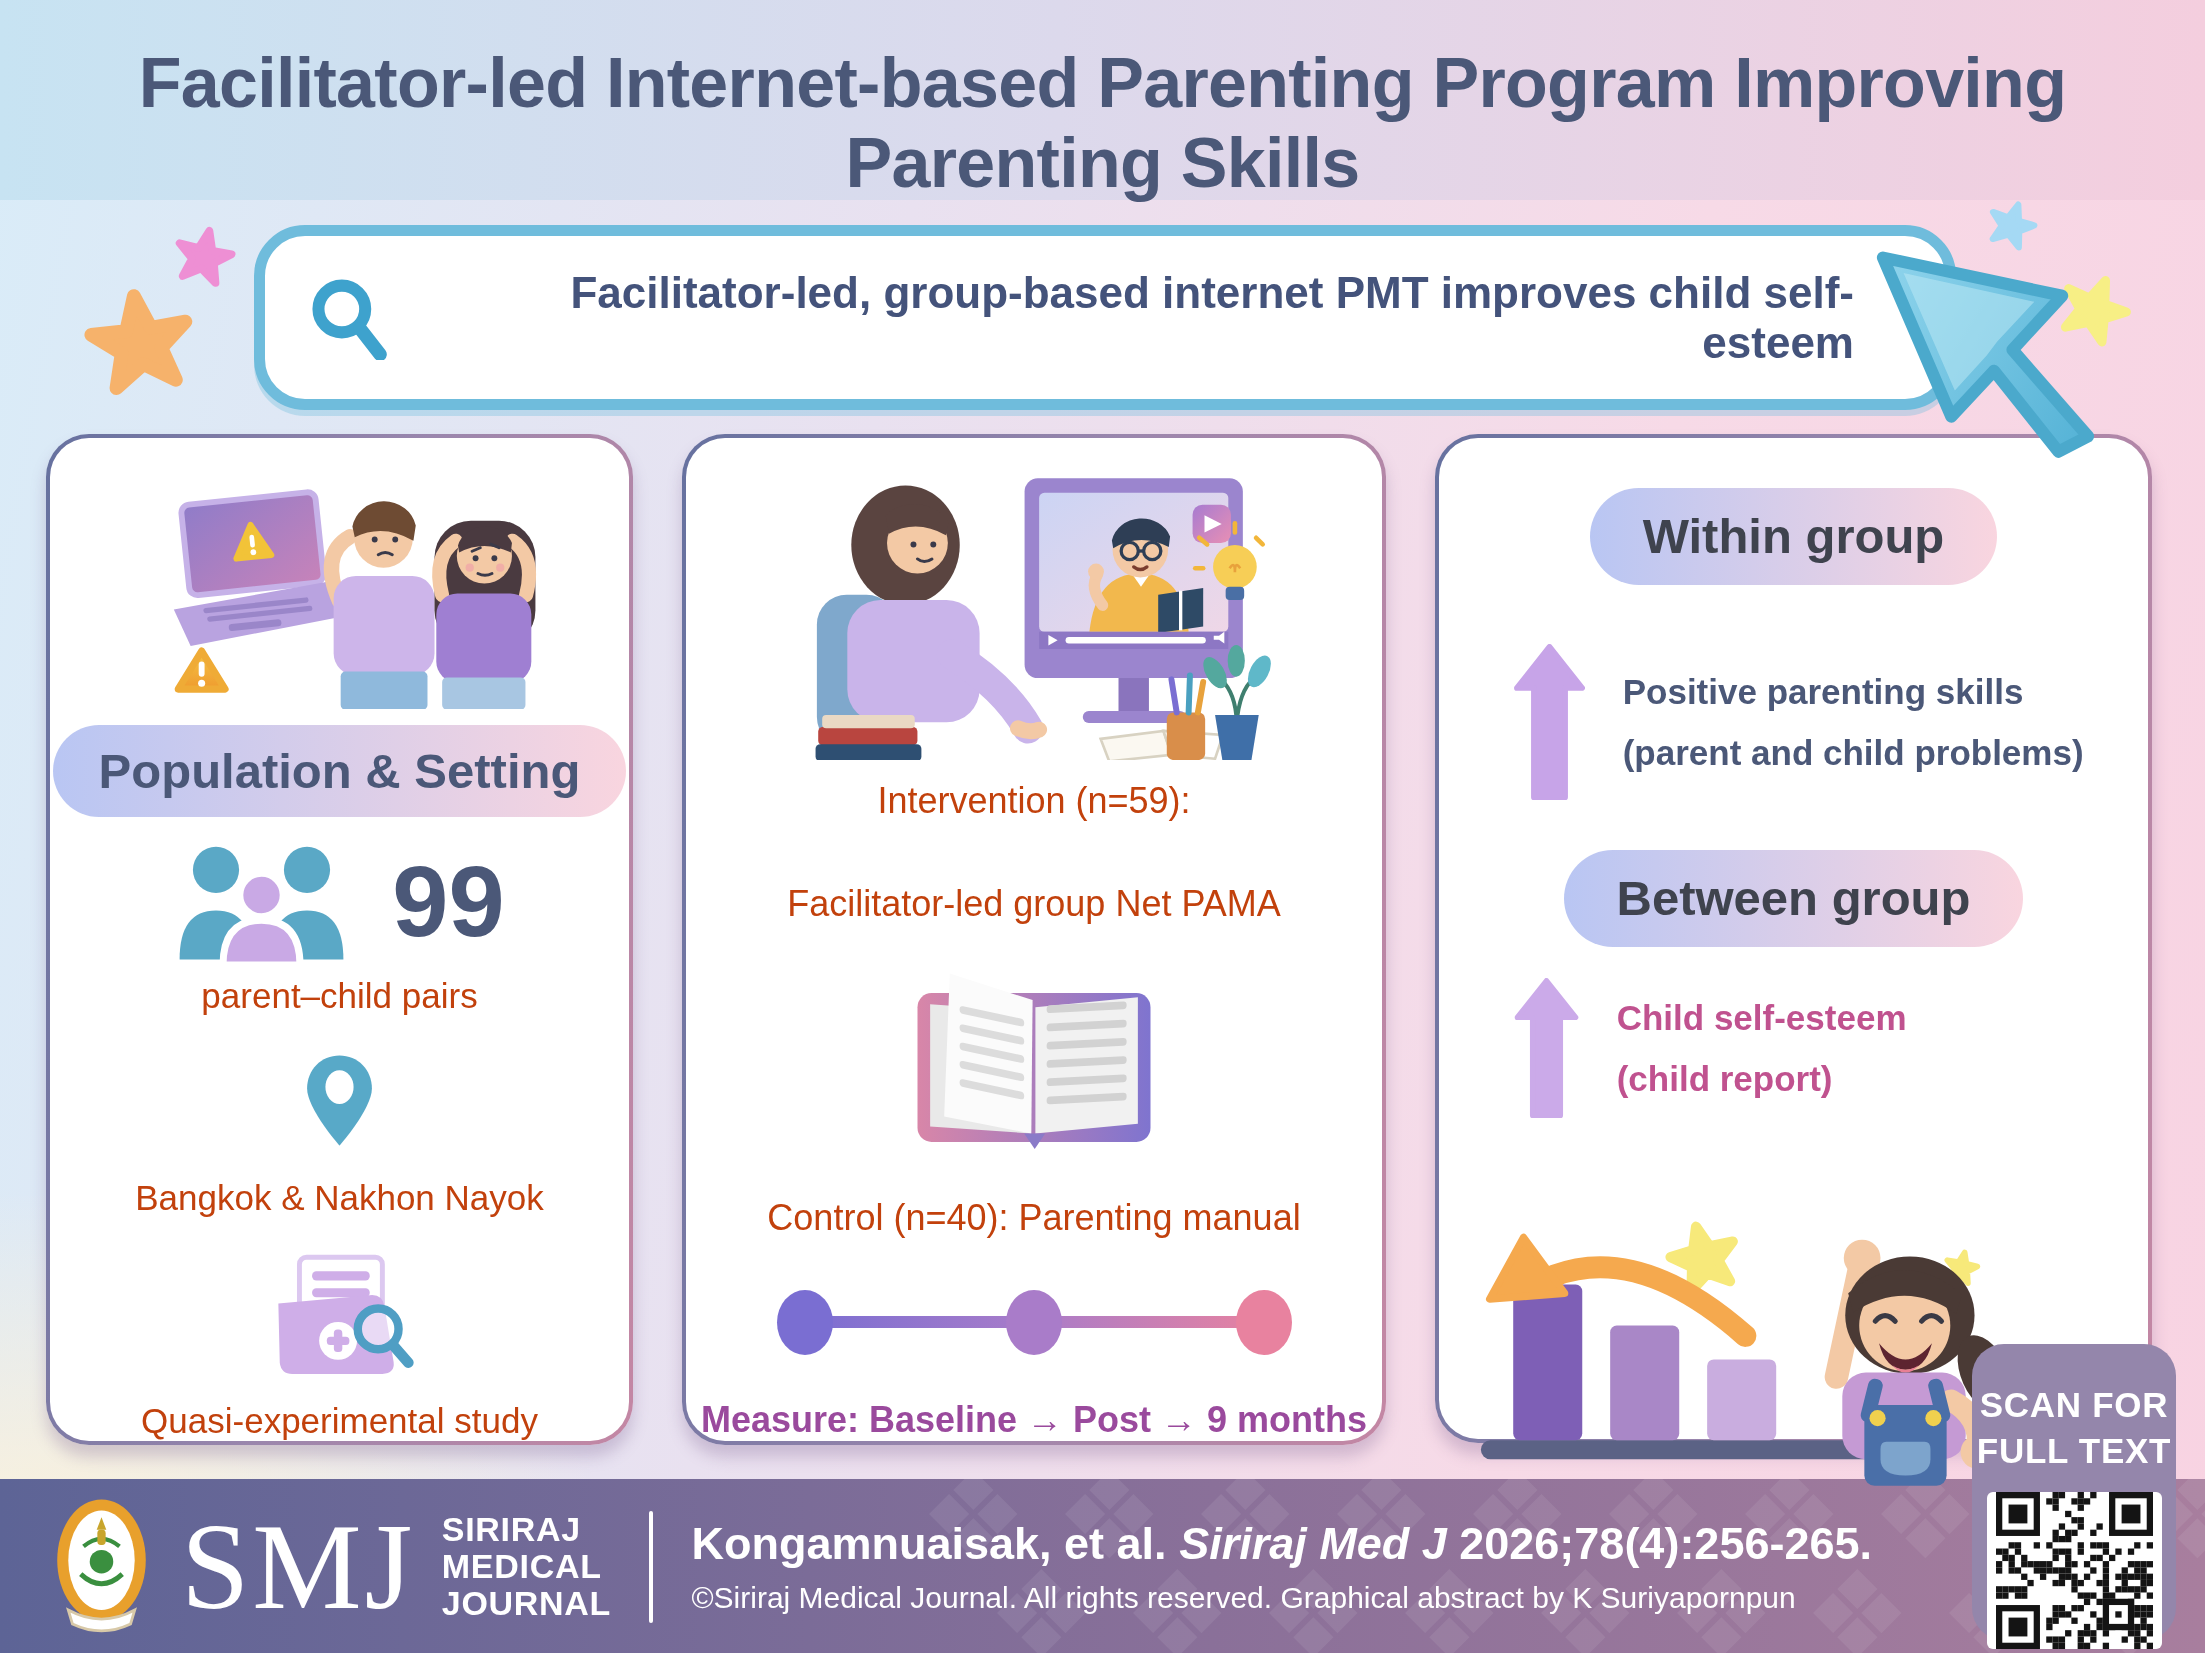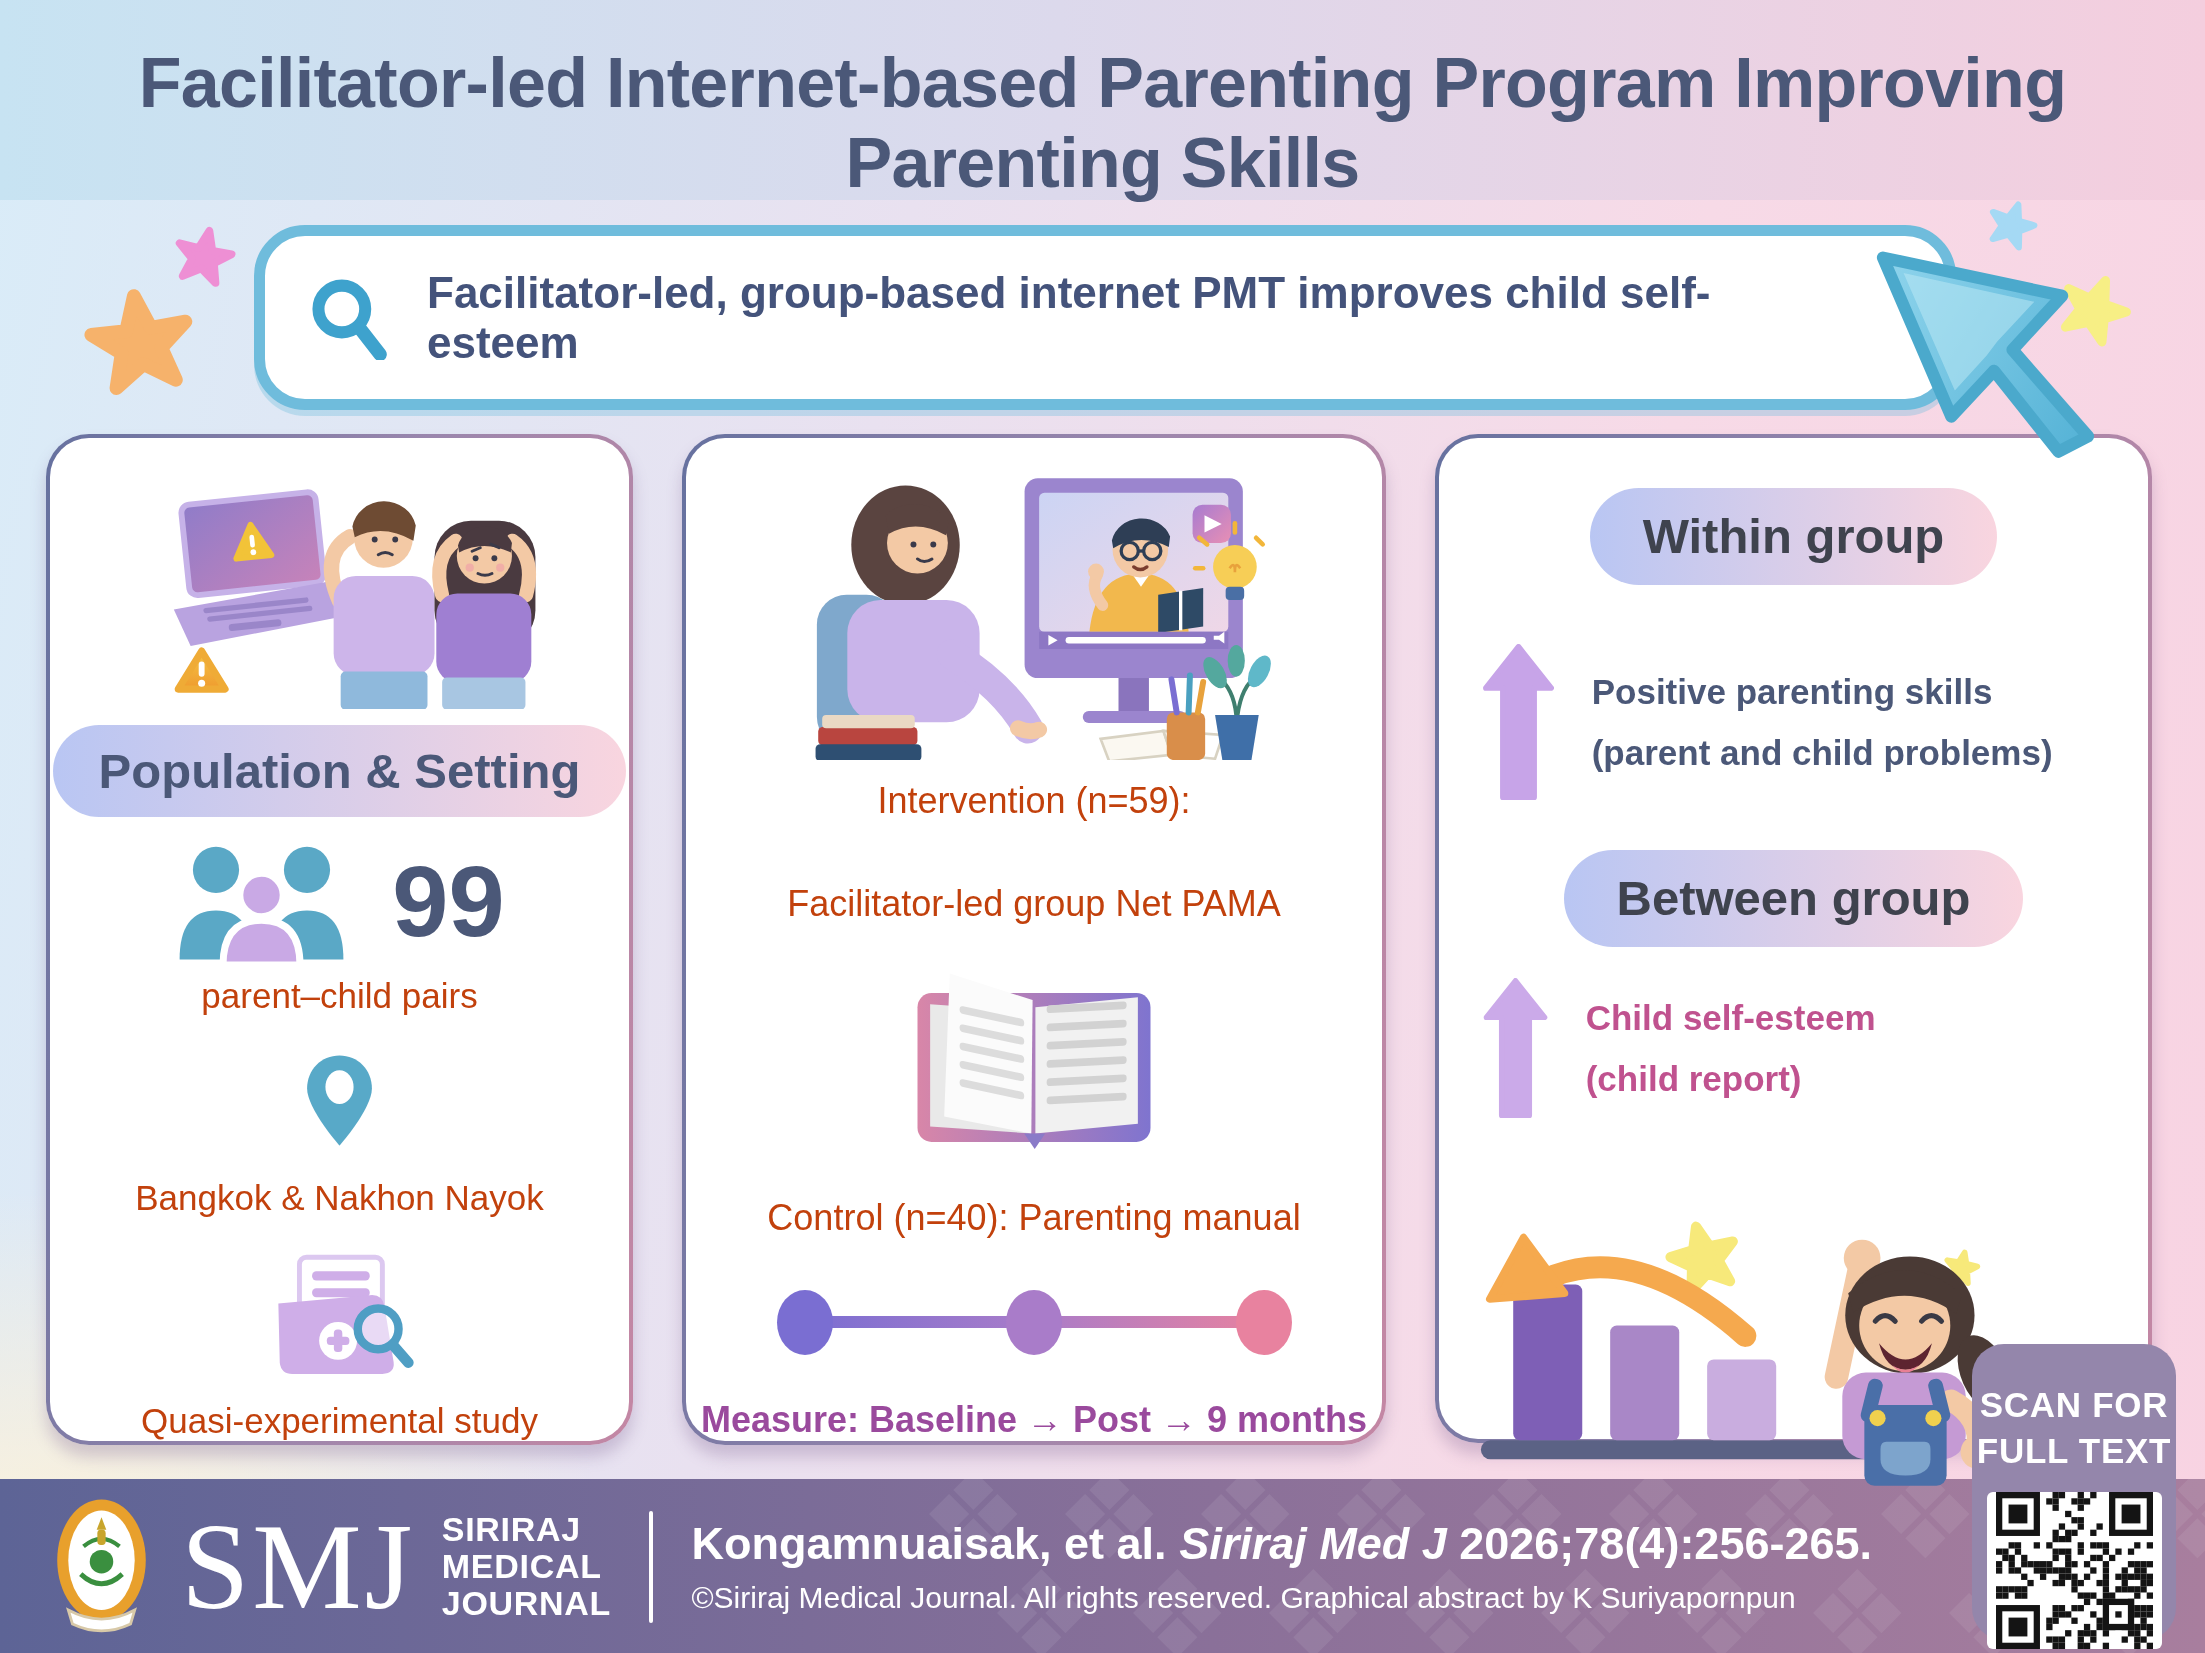--- a/index.html
+++ b/index.html
@@ -10,21 +10,21 @@
       linear-gradient(100deg,#d9ecf8 0%,#e9e1f0 38%,#f7dae7 70%,#f8d3e2 100%);}
   .header-band{position:absolute;top:0;left:0;width:100%;height:200px;
     background:linear-gradient(90deg,#c7e3f2 0%,#dcd9ec 48%,#f4cede 100%);}
   .page-title{position:absolute;top:43px;left:0;width:100%;text-align:center;
     font-size:70px;font-weight:bold;color:#4b5878;letter-spacing:-0.7px;}
   
   .searchbar{position:absolute;left:254px;top:225px;width:1702px;height:185px;background:#fff;
     border:11px solid #6fbcdc;border-radius:51px;box-sizing:border-box;display:flex;align-items:center;
     padding:0 40px;box-shadow:0 5.9px 0 rgba(111,188,220,.35);}
   .search-icon{flex:0 0 auto;margin-right:37px;}
-  .search-query{flex:1;text-align:left;font-size:44px;font-weight:bold;color:#44537b;padding-right:51px;}
+  .search-query{flex:1;text-align:right;font-size:44px;font-weight:bold;color:#44537b;padding-right:51px;}
   .cursor-arrow{position:absolute;left:1876px;top:234px;width:250px;height:243px;z-index:4;}
   .star{position:absolute;}
   
   .card-wrap{position:absolute;top:434px;height:1011px;border-radius:43px;padding:3.7px;box-sizing:border-box;
     background:linear-gradient(100deg,#66719f 0%,#9a86ad 50%,#c487a4 100%);
     box-shadow:0 11.8px 14.7px rgba(120,90,140,.28);}
   .card{width:100%;height:100%;background:#fff;border-radius:39px;box-sizing:border-box;
     display:flex;flex-direction:column;align-items:center;}
   .card-pop{left:46px;width:587px;}
   .card-int{left:682px;width:704px;}
@@ -53,21 +53,21 @@
   .tl-line{position:absolute;left:22px;right:22px;top:28px;height:11.8px;border-radius:5.9px;
     background:linear-gradient(90deg,#7a6ed2,#a97cc9,#e8829f);}
   .tl-dot{position:absolute;top:1.5px;width:56px;height:65px;border-radius:50%;}
   .tl-dot.d1{left:0;background:#7a6ed2;}
   .tl-dot.d2{left:calc(50% - 28px);background:#a97cc9;}
   .tl-dot.d3{right:0;background:#e8829f;}
   .measure-label{margin-top:43px;font-size:36px;font-weight:bold;color:#9a4a9d;}
   
   .card-out .pill-lg{margin-top:50px;}
   .pill-between{margin-top:31px;}
-  .out-row{width:100%;box-sizing:border-box;padding:0 44px 0 44px;display:flex;align-items:center;gap:38px;}
+  .out-row{width:100%;box-sizing:border-box;padding:0 44px 0 75px;display:flex;align-items:center;gap:38px;}
   .row1{margin-top:59px;}
   .row2{margin-top:37px;}
   .row3{margin-top:31px;align-self:flex-start;}
   .out-text{font-size:35px;font-weight:bold;color:#4b5878;line-height:1.75;}
   .out-text.pink div{color:#c0528f;}
   .arrow-icon{flex:0 0 auto;}
   .chart-girl{position:absolute;left:40px;bottom:-43px;width:573px;height:265px;z-index:2;}
   
   .qr-badge{position:absolute;left:1972px;top:1344px;width:204px;height:296px;background:#9486ab;
     border-radius:32px;z-index:6;display:flex;flex-direction:column;align-items:center;}

